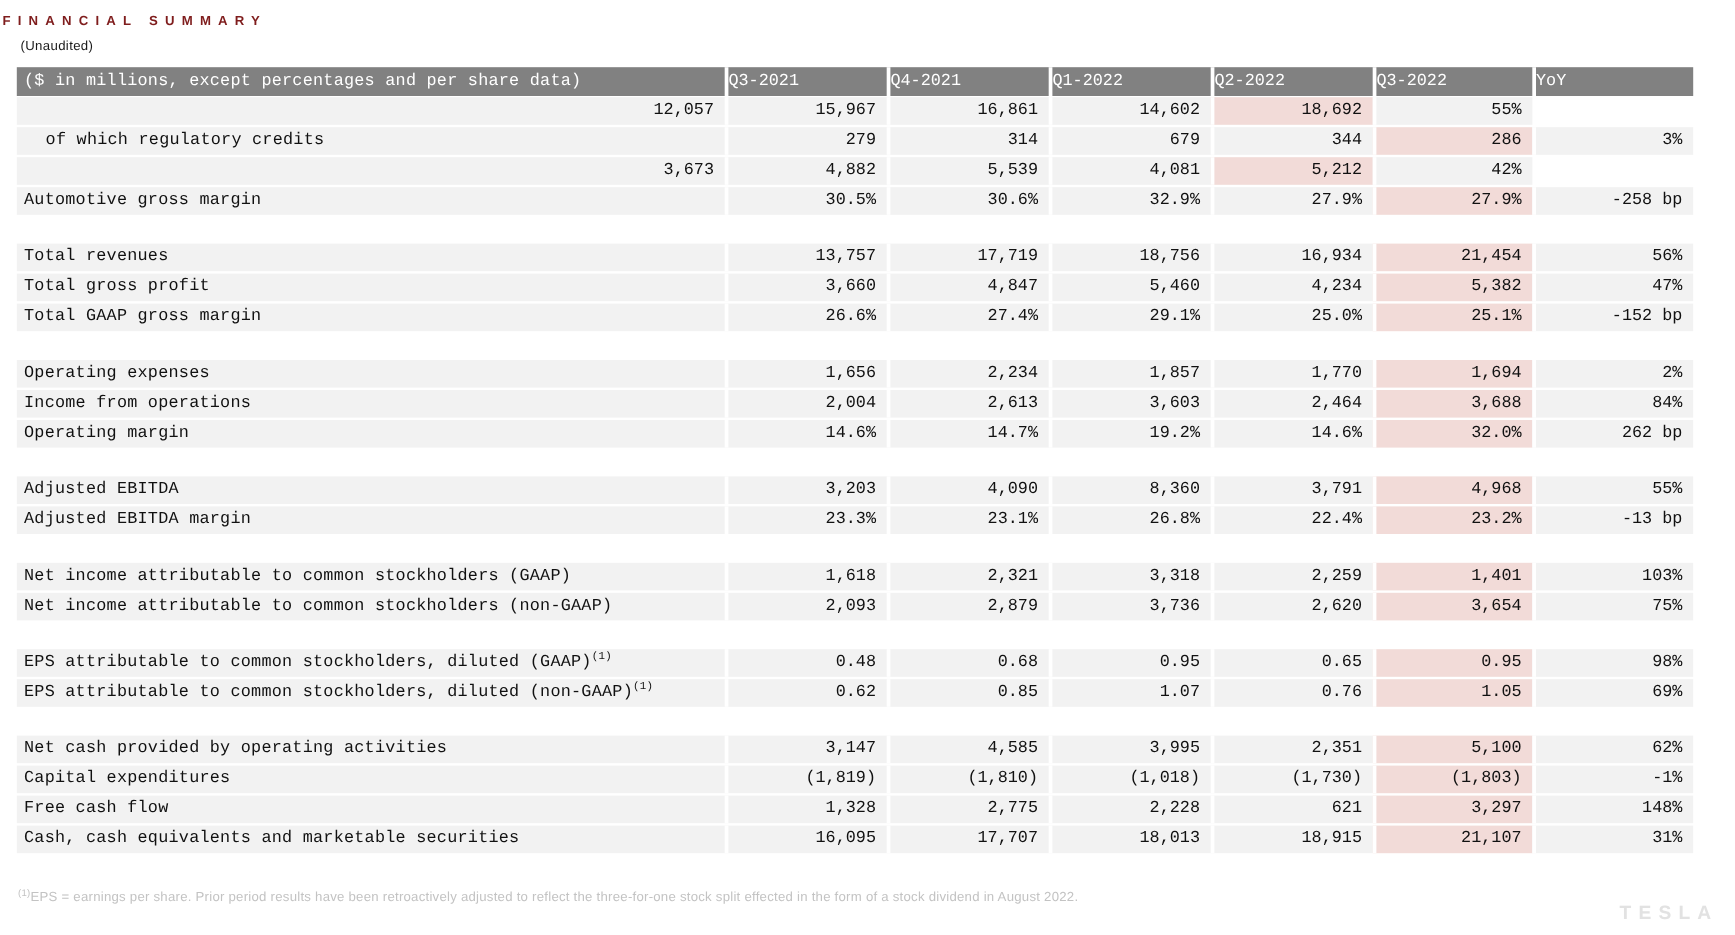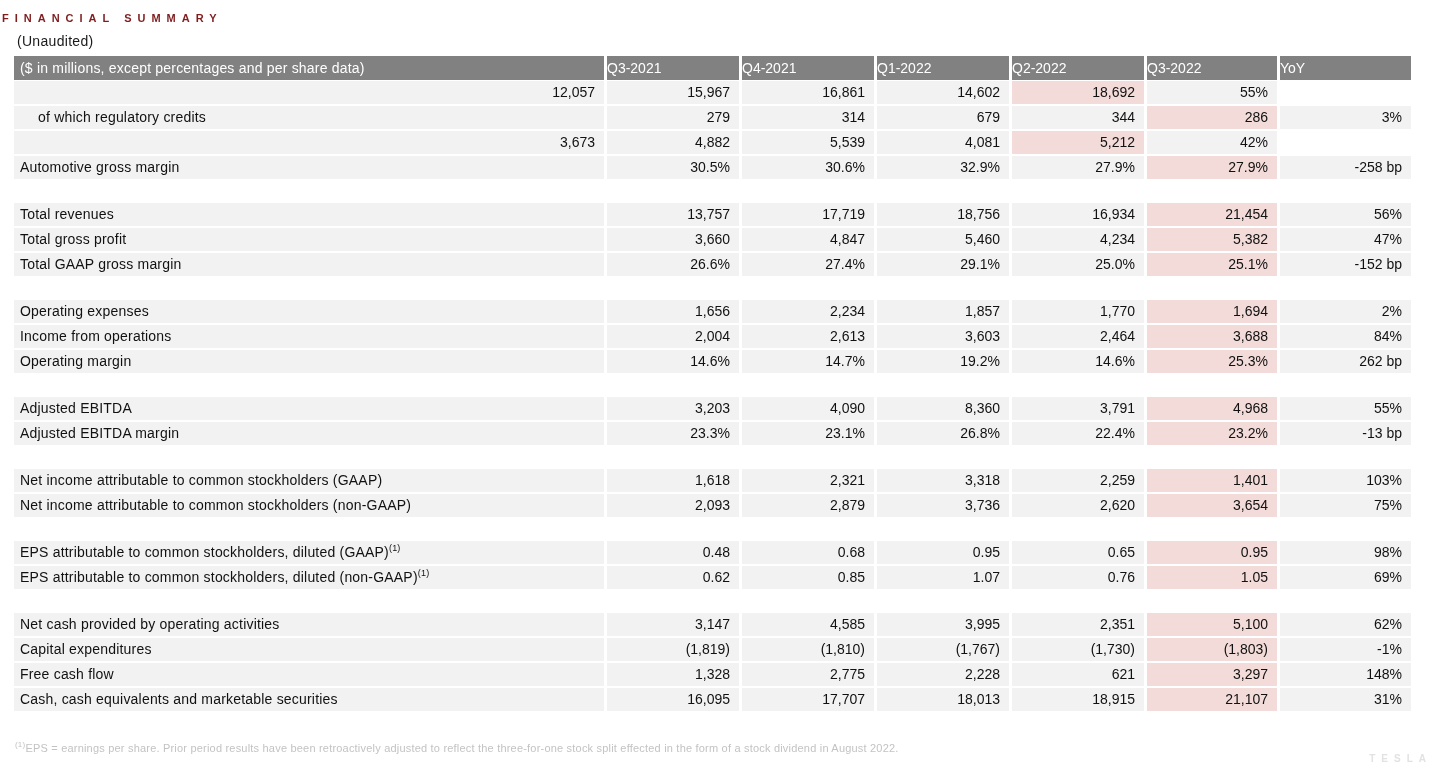--- a/index.html
+++ b/index.html
@@ -10,29 +10,30 @@
     position: relative; overflow: hidden;
     color: #111;
   }
   .title {
     position: absolute; left: 2px; top: 12px;
     font-size: 11px; font-weight: 700; color: #7f1d1d;
     letter-spacing: 6px;
   }
   .subtitle {
     position: absolute; left: 17px; top: 33px;
-    font-size: 14px; color: #1a1a1a; letter-spacing: 0.3px;
+    font-size: 11px; color: #1a1a1a; letter-spacing: 0.3px;
   }
   .fintable {
     position: absolute; left: 14px; top: 56px; width: 1397px;
     font-size: 14px;
   }
   .trow {
     display: grid;
     grid-template-columns: 590px 135px 135px 135px 135px 133px 134px;
+    font-family: Liberation Mono, monospace;
   }
   .thead .cell {
     background: var(--header-bg, #818181);
     color: #ffffff;
     height: 24px; line-height: 24px;
     font-size: 14px;
   }
   .thead .cell + .cell { border-left: 3px solid #fff; }
   .th { text-align: left; }
   .th-label { text-align: left; padding-left: 6px; letter-spacing: 0.2px; }
@@ -47,21 +48,21 @@
   .cell.num { text-align: right; padding-right: 9px; color: #111; }
   .cell.hl { background: var(--highlight-bg, #f2dbd8); }
   sup { font-size: 9px; vertical-align: super; line-height: 0; }
   .footnote {
     position: absolute; left: 15px; top: 742px;
     font-size: 11px; color: #c3c3c3; letter-spacing: 0.2px;
   }
   .footnote sup { font-size: 8px; }
   .tesla-logo {
     position: absolute; right: 14px; top: 753px;
-    font-size: 10px; font-weight: 700; color: #e2e2e2;
+    font-size: 16px; font-weight: 700; color: #e2e2e2;
     letter-spacing: 6px;
   }
 </style>
 </head>
 <body>
 
 <div class="title">FINANCIAL SUMMARY</div>
 <div class="subtitle">(Unaudited)</div>
 
 <div class="fintable">
@@ -158,21 +159,21 @@
           <div class="cell num">2,464</div>
           <div class="cell num hl">3,688</div>
           <div class="cell num">84%</div>
         </div>
         <div class="trow row">
           <div class="cell label">Operating margin</div>
           <div class="cell num">14.6%</div>
           <div class="cell num">14.7%</div>
           <div class="cell num">19.2%</div>
           <div class="cell num">14.6%</div>
-          <div class="cell num hl">25.3%</div>
+          <div class="cell num hl">32.0%</div>
           <div class="cell num">262 bp</div>
         </div>
       </div>
       <div class="section">
         <div class="trow row">
           <div class="cell label">Adjusted EBITDA</div>
           <div class="cell num">3,203</div>
           <div class="cell num">4,090</div>
           <div class="cell num">8,360</div>
           <div class="cell num">3,791</div>
@@ -236,21 +237,21 @@
           <div class="cell num">4,585</div>
           <div class="cell num">3,995</div>
           <div class="cell num">2,351</div>
           <div class="cell num hl">5,100</div>
           <div class="cell num">62%</div>
         </div>
         <div class="trow row">
           <div class="cell label">Capital expenditures</div>
           <div class="cell num">(1,819)</div>
           <div class="cell num">(1,810)</div>
-          <div class="cell num">(1,767)</div>
+          <div class="cell num">(1,018)</div>
           <div class="cell num">(1,730)</div>
           <div class="cell num hl">(1,803)</div>
           <div class="cell num">-1%</div>
         </div>
         <div class="trow row">
           <div class="cell label">Free cash flow</div>
           <div class="cell num">1,328</div>
           <div class="cell num">2,775</div>
           <div class="cell num">2,228</div>
           <div class="cell num">621</div>

